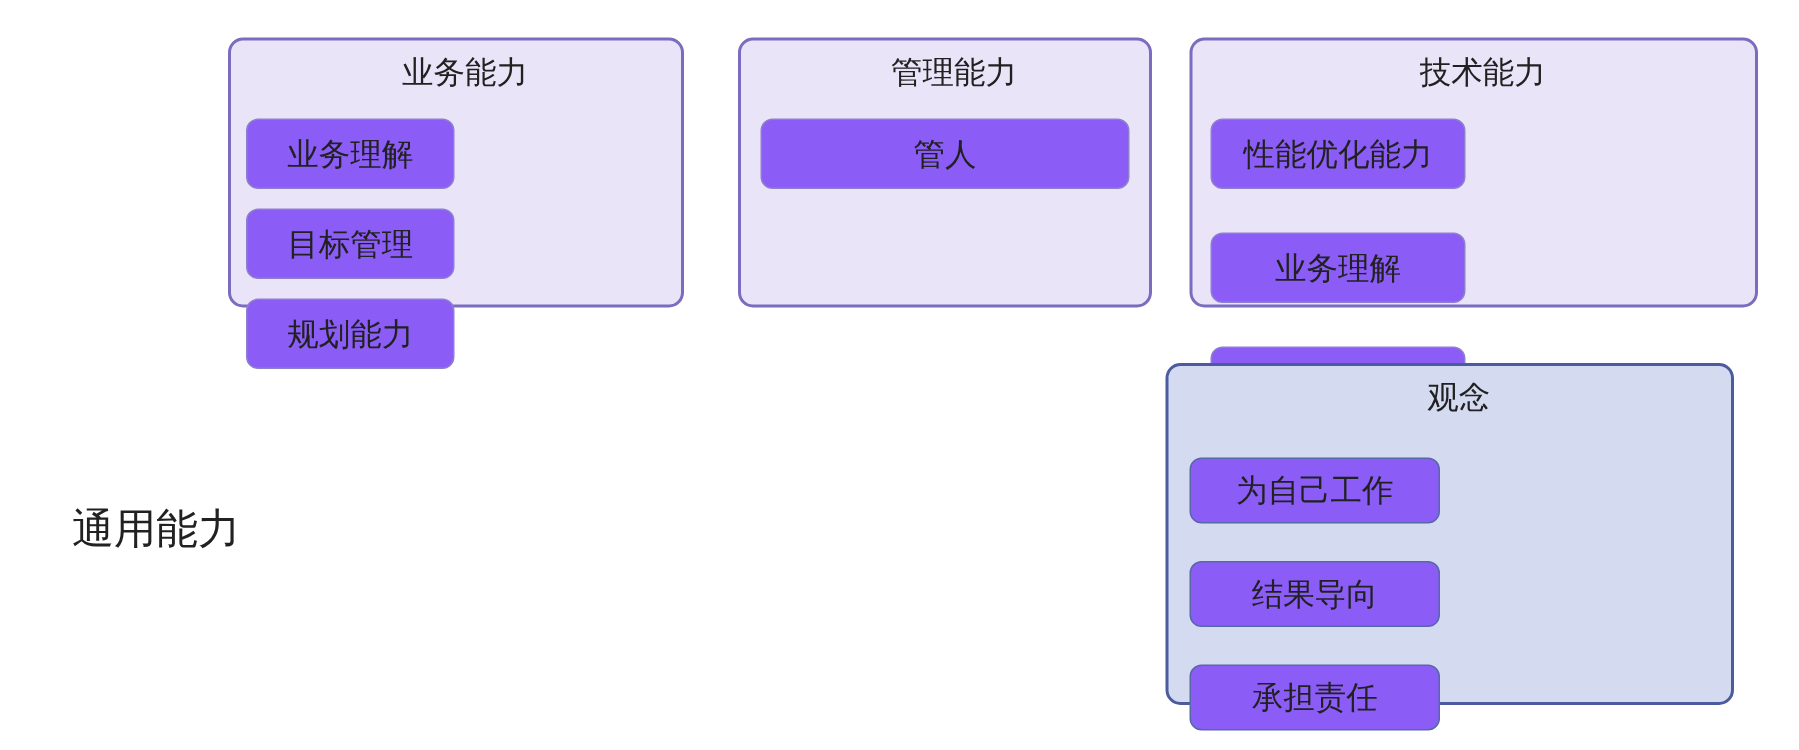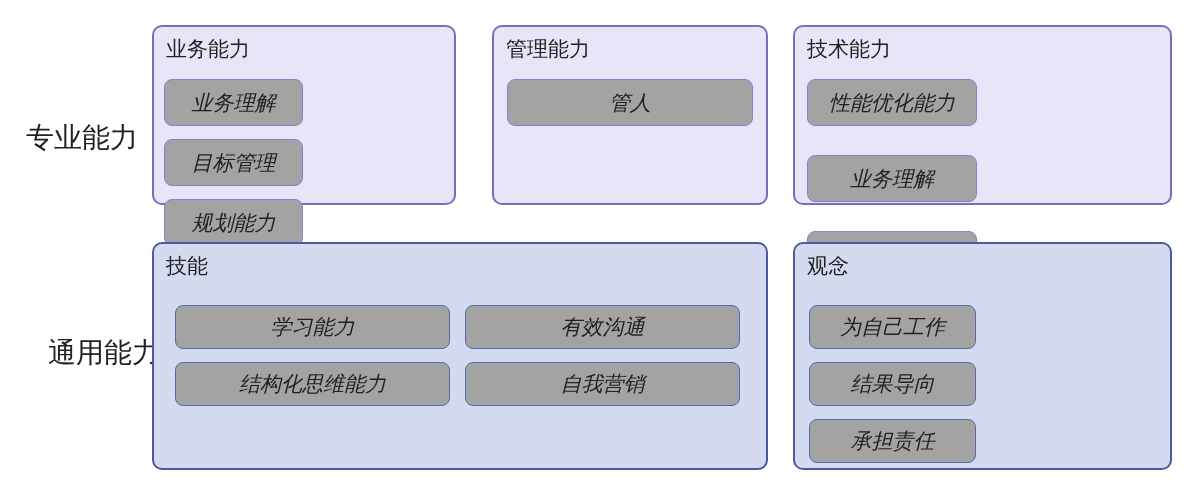--- a/index.html
+++ b/index.html
@@ -41,71 +41,69 @@
   }
   .group.purple {
     background: var(--purple-fill);
     border-color: var(--purple-border);
   }
   .group.blue {
     background: var(--blue-fill);
     border-color: var(--blue-border);
   }
   .group-title {
-    text-align: left;
+    text-align: center;
     font-size: 21px;
     line-height: 28px;
     margin-top: 8px;
     color: var(--text-color);
     margin-left: 12px;
   }
   .items {
     display: flex;
     flex-wrap: wrap;
   }
   .item {
-    background: #a3a3a3;
+    background: #8b5cf6;
     border: 1.5px solid;
     border-radius: 8px;
     display: flex;
     align-items: center;
     justify-content: center;
     font-size: 21px;
     color: var(--text-color);
     white-space: nowrap;
-    font-style: italic;
   }
   .purple .item { border-color: var(--purple-item-border); height: 47px; }
   .blue   .item { border-color: var(--blue-item-border);   height: 44px; }
 
   
   .g-business   { left: 152px; top: 25px;  width: 304px; height: 180px; }
   .g-management { left: 492px; top: 25px;  width: 276px; height: 180px; }
   .g-technical  { left: 793px; top: 25px;  width: 379px; height: 180px; }
   .g-skills     { left: 152px; top: 242px; width: 616px; height: 228px; }
-  .g-mindset    { left: 793px; top: 242px; width: 379px; height: 228px; }
+  .g-mindset    { left: 777px; top: 242px; width: 379px; height: 228px; }
 
   
   .g-business   .items { padding: 16px 8px 0 10px;  gap: 13px 7px; }
   .g-business   .item  { width: 139px; }
   .g-management .items { padding: 16px 13px 0 13px; gap: 13px; }
   .g-management .item  { width: 268px; }
   .g-technical  .items { padding: 16px 12px 0 12px; gap: 29px 18px; }
   .g-technical  .item  { width: 170px; }
   .g-skills     .items { padding: 25px 20px 0 21px; gap: 13px 15px; }
   .g-skills     .item  { width: 275px; }
-  .g-mindset    .items { padding: 25px 13px 0 14px; gap: 13px 18px; }
+  .g-mindset    .items { padding: 25px 13px 0 14px; gap: 25px 18px; }
   .g-mindset    .item  { width: 167px; }
 </style>
 </head>
 <body>
 
 <div class="canvas">
 
-  <div class="row-label professional">专业能力</div>
 
   <div class="row-label general">通用能力</div>
 
   <div class="group purple g-business">
     <div class="group-title">业务能力</div>
     <div class="items">
       <div class="item">业务理解</div>
       <div class="item">目标管理</div>
       <div class="item">规划能力</div>
     </div>
@@ -120,29 +118,20 @@
 
   <div class="group purple g-technical">
     <div class="group-title">技术能力</div>
     <div class="items">
       <div class="item">性能优化能力</div>
       <div class="item">业务理解</div>
       <div class="item">运维能力</div>
     </div>
   </div>
 
-  <div class="group blue g-skills">
-    <div class="group-title">技能</div>
-    <div class="items">
-      <div class="item">学习能力</div>
-      <div class="item">有效沟通</div>
-      <div class="item">结构化思维能力</div>
-      <div class="item">自我营销</div>
-    </div>
-  </div>
 
   <div class="group blue g-mindset">
     <div class="group-title">观念</div>
     <div class="items">
       <div class="item">为自己工作</div>
       <div class="item">结果导向</div>
       <div class="item">承担责任</div>
     </div>
   </div>
 

